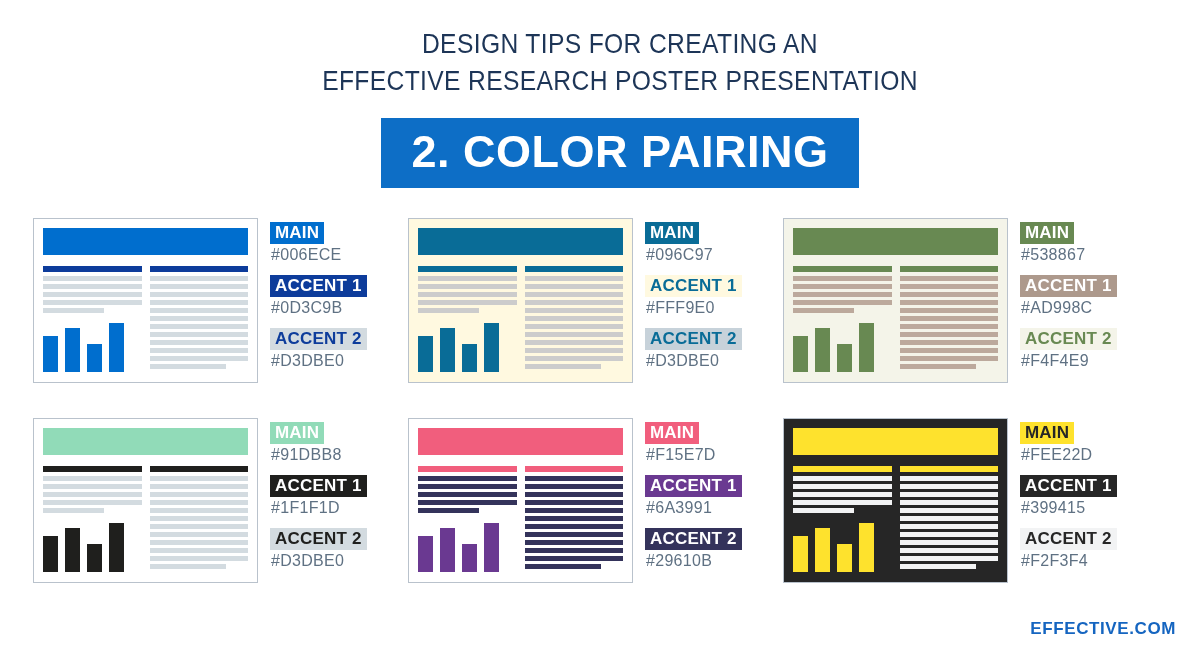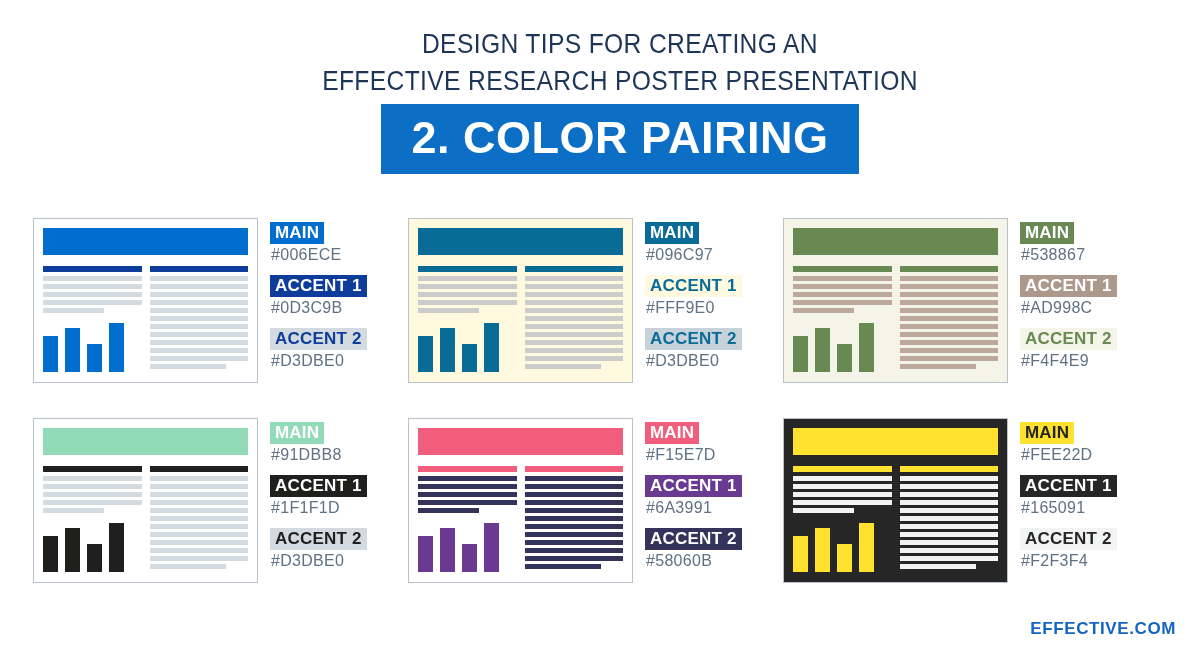--- a/index.html
+++ b/index.html
@@ -21,21 +21,21 @@
     font-size: 28px;
     font-weight: 400;
     letter-spacing: 0.4px;
     color: #1d3557;
     line-height: 1.32;
     transform: scaleX(0.88);
     transform-origin: center;
     white-space: nowrap;
   }
 
-  .banner-wrap { margin-top: 4px; display: flex; justify-content: center; text-align: right; }
+  .banner-wrap { margin-top: 18px; display: flex; justify-content: center; text-align: right; }
 
   .banner {
     background: #0d6ec6;
     color: #ffffff;
     font-size: 45px;
     font-weight: bold;
     letter-spacing: 0.5px;
     padding: 11px 30px 14px 30px;
     line-height: 1;
   }
@@ -341,21 +341,21 @@
             <div class="line" style="background: rgb(52, 51, 91);"></div>
             <div class="line" style="background: rgb(52, 51, 91);"></div>
             <div class="line" style="background: rgb(52, 51, 91);"></div>
             <div class="line short-r" style="background: rgb(52, 51, 91);"></div>
           </div>
         </div>
       </div>
       <div class="legend">
         <div class="legend-group"><div class="swatch-label" style="background: rgb(241, 94, 125); color: rgb(255, 255, 255);">MAIN</div><div class="hexcode">#F15E7D</div></div>
         <div class="legend-group"><div class="swatch-label" style="background: rgb(106, 57, 145); color: rgb(255, 255, 255);">ACCENT 1</div><div class="hexcode">#6A3991</div></div>
-        <div class="legend-group"><div class="swatch-label" style="background: rgb(52, 51, 91); color: rgb(255, 255, 255);">ACCENT 2</div><div class="hexcode">#58060B</div></div>
+        <div class="legend-group"><div class="swatch-label" style="background: rgb(52, 51, 91); color: rgb(255, 255, 255);">ACCENT 2</div><div class="hexcode">#29610B</div></div>
       </div>
     </div>
     <div class="card">
       <div class="poster" style="background: rgb(38, 38, 38);">
         <div class="poster-title" style="background: rgb(254, 226, 45);"></div>
         <div class="poster-body">
           <div class="col">
             <div class="col-head" style="background: rgb(254, 226, 45);"></div>
             <div class="line" style="background: rgb(242, 243, 244);"></div>
             <div class="line" style="background: rgb(242, 243, 244);"></div>
@@ -381,19 +381,19 @@
             <div class="line" style="background: rgb(242, 243, 244);"></div>
             <div class="line" style="background: rgb(242, 243, 244);"></div>
             <div class="line" style="background: rgb(242, 243, 244);"></div>
             <div class="line" style="background: rgb(242, 243, 244);"></div>
             <div class="line short-r" style="background: rgb(242, 243, 244);"></div>
           </div>
         </div>
       </div>
       <div class="legend">
         <div class="legend-group"><div class="swatch-label" style="background: rgb(254, 226, 45); color: rgb(38, 38, 38);">MAIN</div><div class="hexcode">#FEE22D</div></div>
-        <div class="legend-group"><div class="swatch-label" style="background: rgb(38, 38, 38); color: rgb(255, 255, 255);">ACCENT 1</div><div class="hexcode">#165091</div></div>
+        <div class="legend-group"><div class="swatch-label" style="background: rgb(38, 38, 38); color: rgb(255, 255, 255);">ACCENT 1</div><div class="hexcode">#399415</div></div>
         <div class="legend-group"><div class="swatch-label" style="background: rgb(242, 243, 244); color: rgb(38, 38, 38);">ACCENT 2</div><div class="hexcode">#F2F3F4</div></div>
       </div>
     </div>
   </div>
 
 <div class="footer">EFFECTIVE.COM</div>
 
 </body></html>

